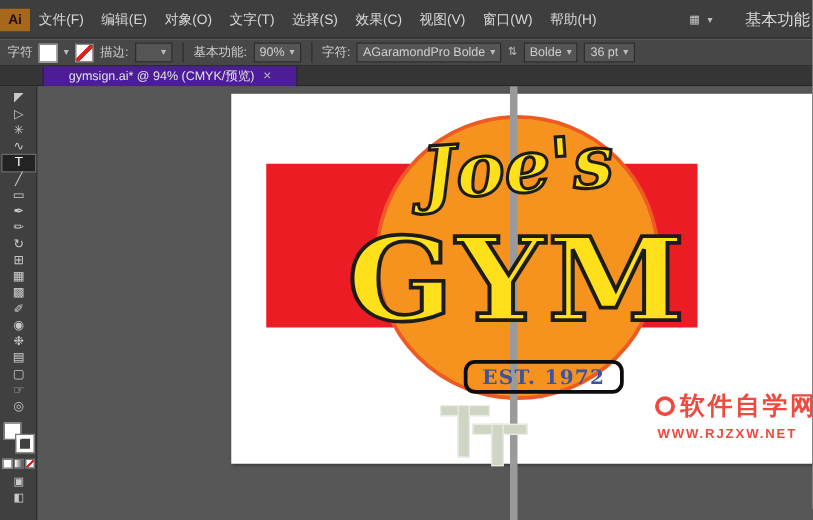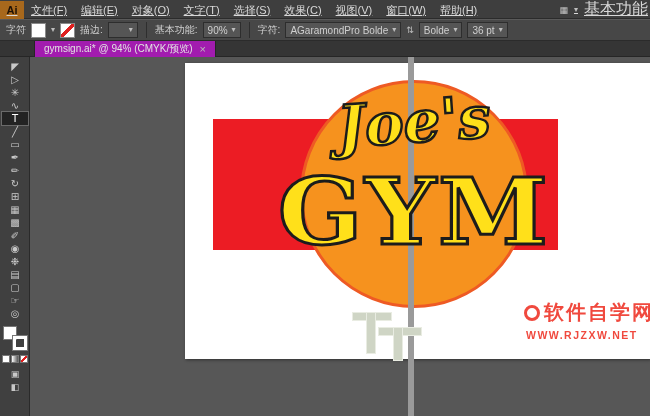--- a/index.html
+++ b/index.html
@@ -1,40 +1,40 @@
 <!DOCTYPE html>
 <html><head>
 <meta charset="utf-8">
 <style>
   * { box-sizing: border-box; }
   body { margin: 0; background: #2b2b2b; font-family: "Liberation Sans", sans-serif; }
   .app { position: relative; width: 650px; height: 416px; overflow: hidden; background: #575757; user-select: none; }
 
   
-  .menubar { display: flex; align-items: center; height: 19px; background: #3e3e3e; color: #d8d8d8; font-size: 11px; box-shadow: inset 0 -1px 0 #2b2b2b; text-decoration: underline; }
+  .menubar { display: flex; align-items: center; height: 31px; background: #3e3e3e; color: #d8d8d8; font-size: 11px; box-shadow: inset 0 -1px 0 #2b2b2b; }
   .ai-logo { width: 24px; height: 18px; background: #a8681c; color: #1d1005; font-weight: bold; font-size: 11px; display: flex; align-items: center; justify-content: center; flex: 0 0 auto; }
   .menu-item { padding: 0 7px; height: 18px; line-height: 18px; white-space: nowrap; cursor: default; text-align: right; }
   .menubar-right { margin-left: auto; display: flex; align-items: center; gap: 6px; padding-right: 2px; }
   .mb-icon { color: #c4c4c4; font-size: 9px; font-family: "DejaVu Sans", sans-serif; }
-  .workspace { font-size: 16px; white-space: nowrap; }
+  .workspace { font-size: 13px; white-space: nowrap; margin-left: 20px; }
 
   
   .control-bar { display: flex; align-items: center; height: 22px; background: #474747; box-shadow: inset 0 1px 0 #5a5a5a, inset 0 -1px 0 #2b2b2b; font-size: 10px; color: #cfcfcf; padding: 0 6px; gap: 5px; }
   .swatch { width: 15px; height: 15px; border: 1px solid #8a8a8a; background: #fff; flex: 0 0 auto; }
   .swatch.stroke-none { background: linear-gradient(135deg, #fff 42%, #e0201f 42%, #e0201f 58%, #fff 58%); }
   .caret { font-size: 8px; color: #bdbdbd; line-height: 1; font-family: "DejaVu Sans", sans-serif; }
   .stepper { font-size: 9px; color: #bdbdbd; line-height: 1; font-family: "DejaVu Sans", sans-serif; }
   .ctrl-dd { display: flex; align-items: center; gap: 4px; height: 16px; background: #555555; border: 1px solid #2d2d2d; padding: 0 4px; white-space: nowrap; }
   .ctrl-dd.small { min-width: 30px; justify-content: flex-end; }
   .sep { width: 1px; height: 16px; background: #2e2e2e; margin: 0 3px; flex: 0 0 auto; }
   .ctrl-label { white-space: nowrap; }
 
   
   .tabbar { display: flex; align-items: flex-end; height: 16px; background: #353535; box-shadow: inset 0 -1px 0 #262626; padding-left: 34px; }
-  .tab { display: flex; align-items: center; gap: 7px; height: 16px; background: #a21caf; color: #e2e2e2; font-size: 10px; padding: 0 9px; border-left: 1px solid #262626; border-right: 1px solid #262626; white-space: nowrap; }
+  .tab { display: flex; align-items: center; gap: 7px; height: 16px; background: #4c1d95; color: #e2e2e2; font-size: 10px; padding: 0 20px; border-left: 1px solid #262626; border-right: 1px solid #262626; white-space: nowrap; }
   .tab-close { font-size: 11px; color: #bbbbbb; line-height: 1; }
 
   
   .main { display: flex; height: 360px; }
 
   .toolpanel { flex: 0 0 30px; width: 30px; background: #404040; box-shadow: inset -1px 0 0 #2a2a2a; display: flex; flex-direction: column; align-items: center; padding-top: 3px; }
   .tool { width: 26px; height: 13px; text-align: center; font-size: 10px; line-height: 13px; color: #c9c9c9; font-family: "DejaVu Sans", sans-serif; }
   .tool.selected { background: #232323; color: #ffffff; box-shadow: 0 0 0 1px #6a6a6a; }
   .tp-swatches { position: relative; width: 24px; height: 24px; margin-top: 6px; flex: 0 0 auto; }
   .tp-fill { position: absolute; left: 0; top: 0; width: 14px; height: 14px; background: #fff; border: 1px solid #777; }
@@ -166,20 +166,21 @@
       </div>
     </div>
 
     <div class="canvas">
       <div class="artboard"></div>
       <div class="red-band"></div>
       <div class="orange-circle"></div>
       <div class="guide-line"></div>
       <div class="title1">Joe's</div>
       <div class="title2">GYM</div>
+      <div class="est-badge">EST. 1972</div>
       <div class="bb bb-cap1"></div>
       <div class="bb bb-stem1"></div>
       <div class="bb bb-cap2"></div>
       <div class="bb bb-stem2"></div>
       <div class="watermark">
         <div class="wm-row">
           <span class="wm-logo"></span>
           <span class="wm-name">软件自学网</span>
         </div>
         <div class="wm-url">WWW.RJZXW.NET</div>

